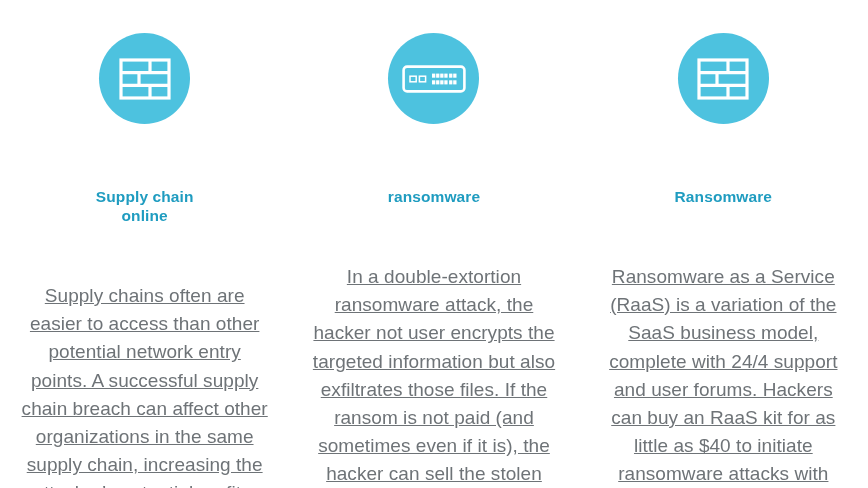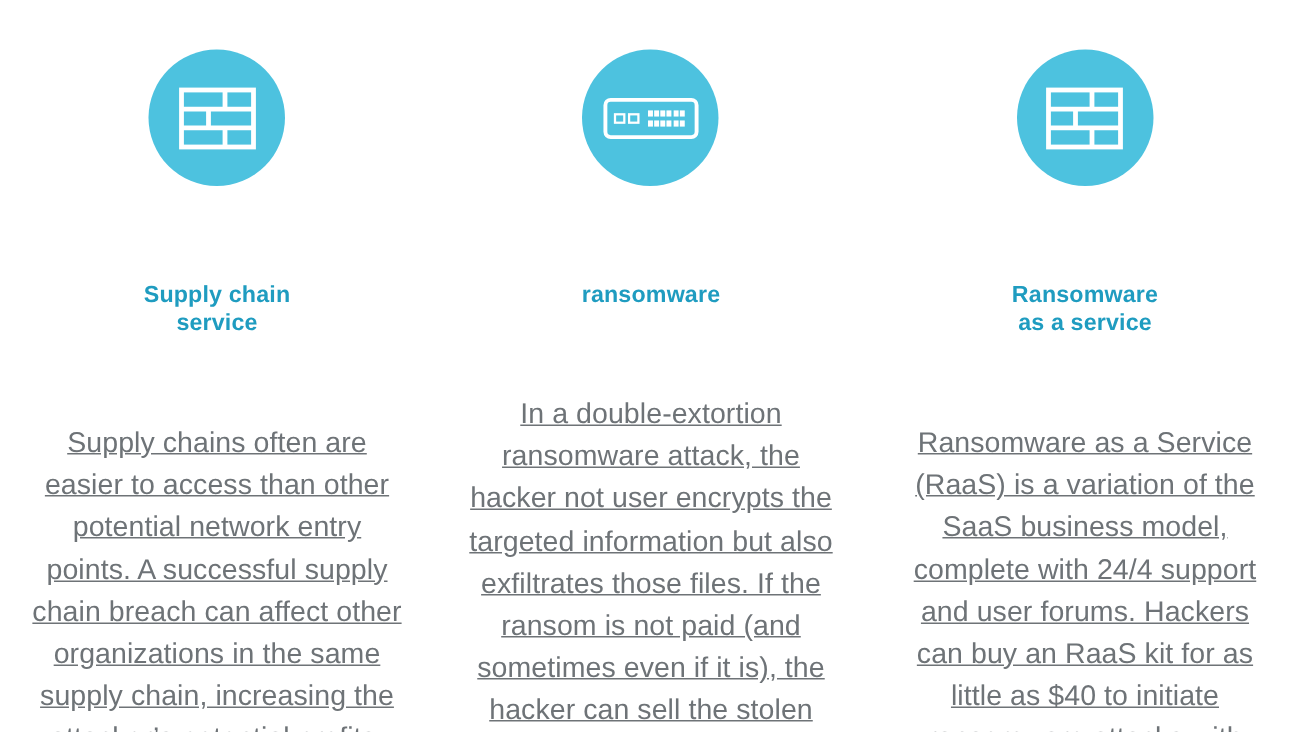--- a/index.html
+++ b/index.html
@@ -81,21 +81,21 @@
           <line x1="2" y1="14.7" x2="50" y2="14.7" stroke="#ffffff" stroke-width="3.2"></line>
           <line x1="2" y1="27.3" x2="50" y2="27.3" stroke="#ffffff" stroke-width="3.2"></line>
           <line x1="31" y1="2" x2="31" y2="14.7" stroke="#ffffff" stroke-width="3.2"></line>
           <line x1="20" y1="14.7" x2="20" y2="27.3" stroke="#ffffff" stroke-width="3.2"></line>
           <line x1="31" y1="27.3" x2="31" y2="40" stroke="#ffffff" stroke-width="3.2"></line>
         </svg>
       </span>
     </div>
     <div class="card-title">
       <span class="t-line">Supply chain</span>
-      <span class="t-line">service</span>
+      <span class="t-line">online</span>
     </div>
     <div class="card-body">Supply chains often are easier to access than other potential network entry points. A successful supply chain breach can affect other organizations in the same supply chain, increasing the attacker’s potential profits.</div>
   </div>
 
   <div class="col">
     <div class="icon-circle">
       <span>
         <svg width="64" height="28" viewBox="0 0 64 28" aria-hidden="true">
           <rect x="1.6" y="1.6" width="60.8" height="24.8" rx="3.5" ry="3.5" fill="none" stroke="#ffffff" stroke-width="2.6"></rect>
           <rect x="8" y="11.2" width="6.2" height="5.6" fill="none" stroke="#ffffff" stroke-width="1.5"></rect>
@@ -131,18 +131,17 @@
           <line x1="2" y1="14.7" x2="50" y2="14.7" stroke="#ffffff" stroke-width="3.2"></line>
           <line x1="2" y1="27.3" x2="50" y2="27.3" stroke="#ffffff" stroke-width="3.2"></line>
           <line x1="31" y1="2" x2="31" y2="14.7" stroke="#ffffff" stroke-width="3.2"></line>
           <line x1="20" y1="14.7" x2="20" y2="27.3" stroke="#ffffff" stroke-width="3.2"></line>
           <line x1="31" y1="27.3" x2="31" y2="40" stroke="#ffffff" stroke-width="3.2"></line>
         </svg>
       </span>
     </div>
     <div class="card-title">
       <span class="t-line">Ransomware</span>
-      <span class="t-line">as a service</span>
     </div>
     <div class="card-body">Ransomware as a Service (RaaS) is a variation of the SaaS business model, complete with 24/4 support and user forums. Hackers can buy an RaaS kit for as little as $40 to initiate ransomware attacks with relatively little technical knowledge.</div>
   </div>
 
 </div>
 
 </body></html>

